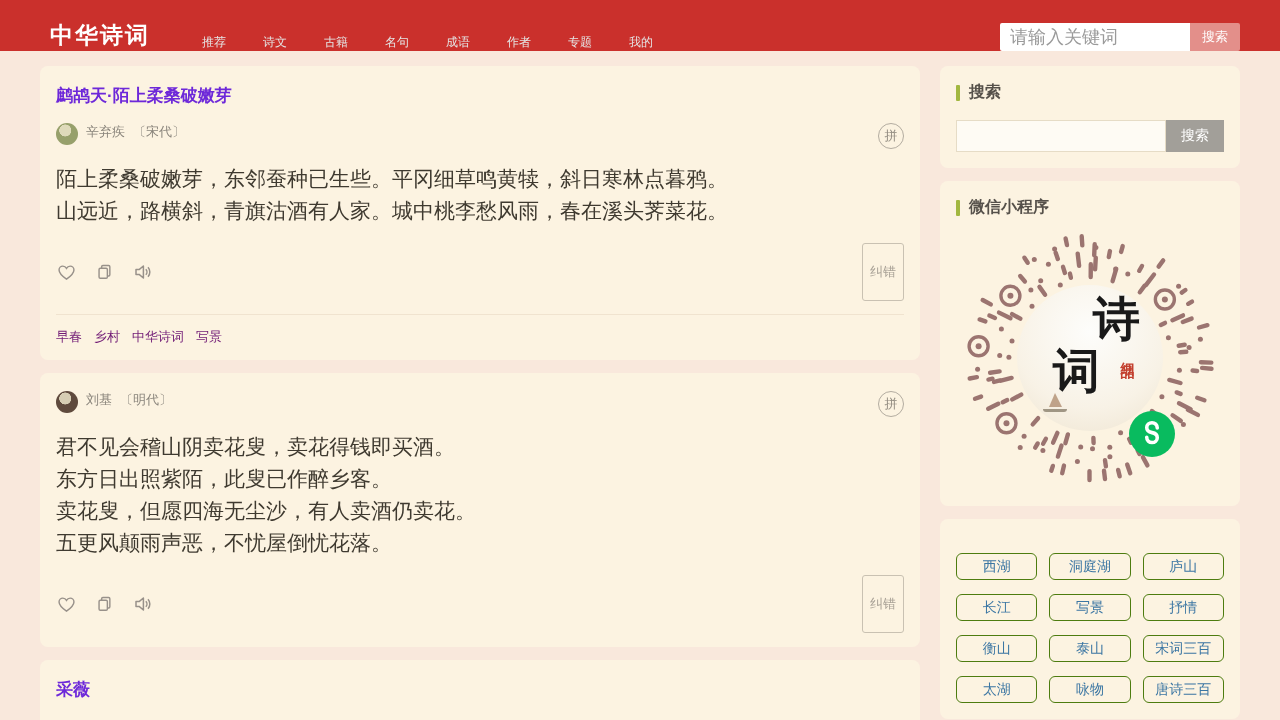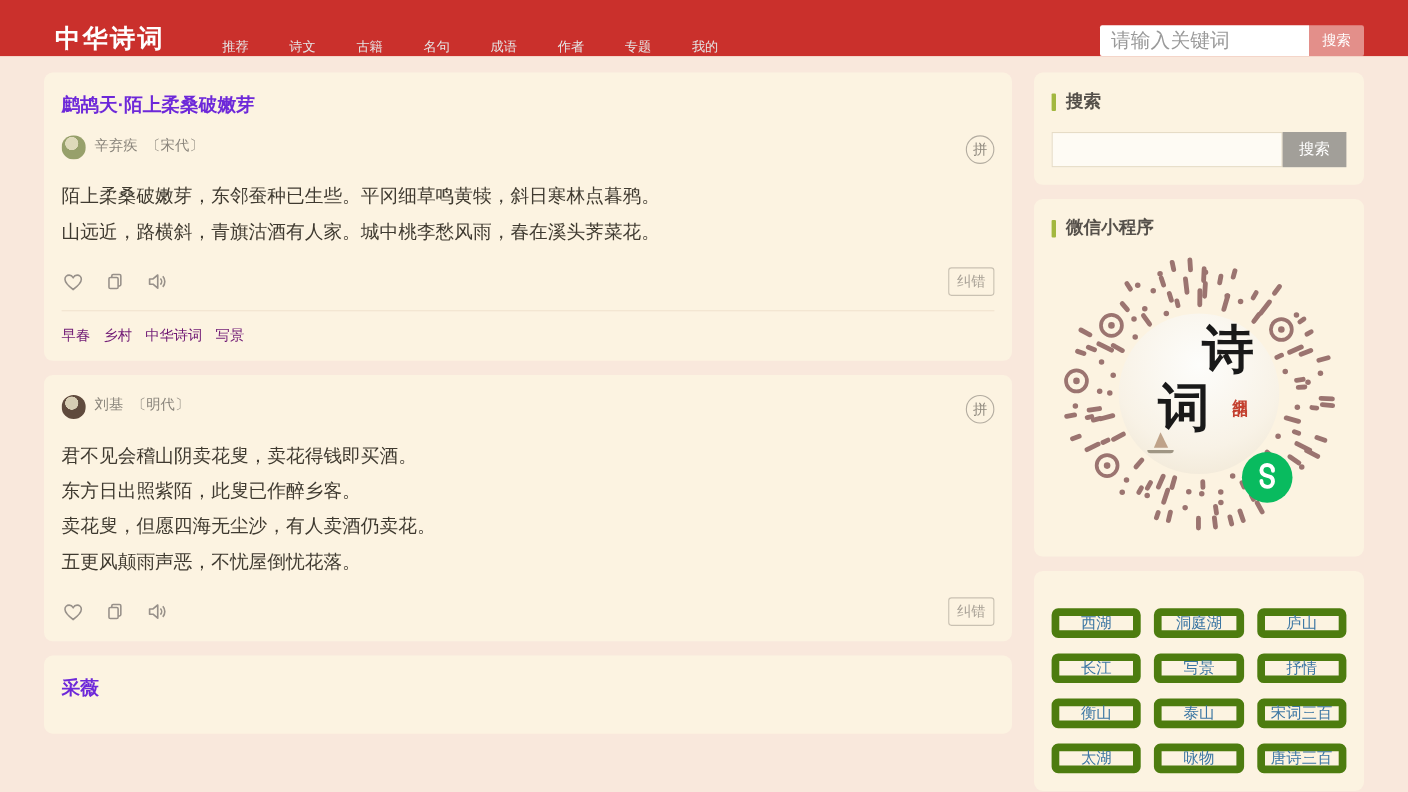--- a/index.html
+++ b/index.html
@@ -22,24 +22,24 @@
   .col-side{width:300px;display:flex;flex-direction:column;gap:13px}
 
   
   .post{background:#fcf3e1;border-radius:8px;padding:18px 16px 14px}
   .post-title{font-size:17px;font-weight:bold;color:#6d28d9;cursor:pointer;margin-bottom:16px}
   .author-row{display:flex;align-items:flex-start;gap:8px;min-height:26px}
   .avatar{width:22px;height:22px;border-radius:50%;flex:0 0 auto;background:radial-gradient(circle at 40% 35%, #d8d3b8 0 28%, transparent 30%),#97a06b}
   .author,.dynasty{font-size:13px;color:#89847b;cursor:pointer}
   .pinyin{margin-left:auto;width:26px;height:26px;border:1px solid #b3aca0;border-radius:50%;color:#8f897e;font-size:13px;display:flex;align-items:center;justify-content:center;cursor:pointer;flex:0 0 auto}
   .lines{margin-top:14px}
-  .lines p{font-size:17px;color:#3f3a30;line-height:32px}
+  .lines p{font-size:21px;color:#3f3a30;line-height:32px}
   .actions{display:flex;align-items:center;gap:17px;margin-top:16px}
   .action-icon{cursor:pointer;display:flex}
-  .correct-btn{margin-left:auto;font-size:13px;color:#a8a196;border:1px solid #c9c1b2;background:transparent;padding:3px 7px;border-radius:3px;cursor:pointer}
+  .correct-btn{margin-left:auto;font-size:13px;color:#a8a196;border:1px solid #c9c1b2;background:transparent;padding:19px 7px;border-radius:3px;cursor:pointer}
   .divider{border-top:1px solid #f0e3cf;margin-top:13px}
   .tag-row{display:flex;gap:12px;padding-top:13px}
   .tag-row span{font-size:13px;color:#701a75;cursor:pointer}
 
   
   .side-card{background:#fcf3e1;border-radius:8px;padding:16px}
   .side-title{display:flex;align-items:center;font-size:16px;font-weight:bold;color:#55504a}
   .side-title .bar{width:4px;height:16px;background:#a2b73f;margin-right:9px;border-radius:1px}
   .side-search{display:flex;margin-top:17px}
   .side-search input{flex:1;height:32px;border:1px solid #e6dcc6;background:#fefbf4;outline:none;padding:0 8px;font-size:14px;color:#444}
@@ -53,21 +53,21 @@
   .qr-char{position:absolute;font-family:"DejaVu Serif","Liberation Serif",serif;font-weight:bold;color:#191919;font-size:47px;line-height:1}
   .qr-char.c1{left:76px;top:10px}
   .qr-char.c2{left:36px;top:62px}
   .qr-stamp{position:absolute;left:102px;top:66px;writing-mode:vertical-rl;font-size:14px;font-weight:bold;color:#c3402f;letter-spacing:3px}
   .boat-sail{position:absolute;left:32px;bottom:24px;width:0;height:0;border-left:6px solid transparent;border-right:7px solid transparent;border-bottom:14px solid #b08f72;opacity:.8}
   .boat-hull{position:absolute;left:26px;bottom:19px;width:24px;height:3px;background:#8a7f6d;border-radius:0 0 4px 4px;opacity:.8}
   .wx-logo{position:absolute;left:159px;top:173px;width:46px;height:46px;border-radius:50%;background:#09bb5f;display:flex;align-items:center;justify-content:center}
 
   
   .tag-grid{display:grid;grid-template-columns:repeat(3,1fr);gap:14px 12px;margin-top:18px}
-  .tag-btn{height:27px;border:7px solid #4d7c0f;border-radius:6px;color:#3b76a3;font-size:14px;display:flex;align-items:center;justify-content:center;background:transparent;cursor:pointer}
+  .tag-btn{height:27px;border:1px solid #4d7c0f;border-radius:6px;color:#3b76a3;font-size:14px;display:flex;align-items:center;justify-content:center;background:transparent;cursor:pointer}
 </style>
 </head>
 <body>
 
 <header class="navbar">
   <div class="logo">中华诗词</div>
   <nav class="main-nav" id="main-nav">
       <a class="nav-item">推荐</a>
       <a class="nav-item">诗文</a>
       <a class="nav-item">古籍</a>

